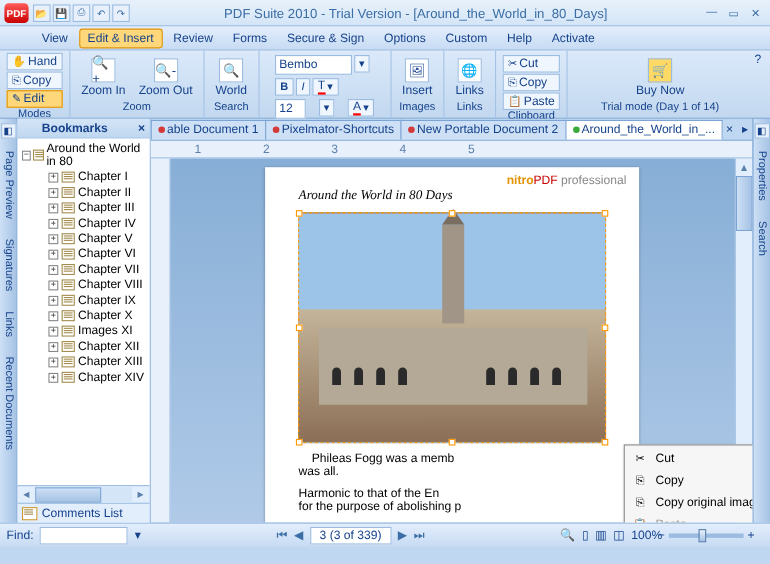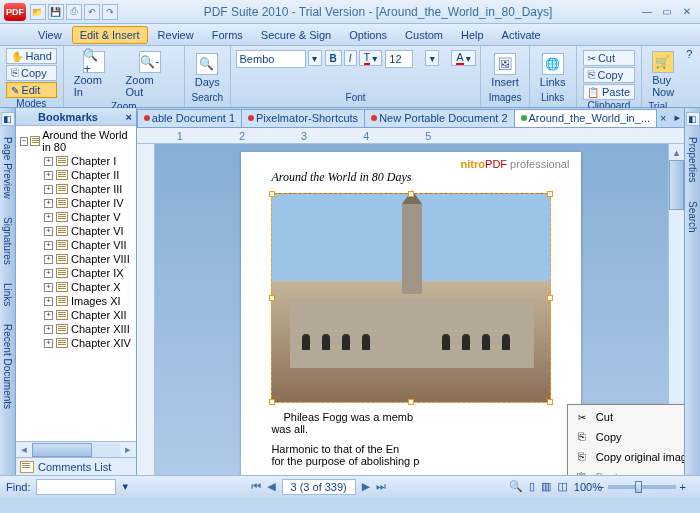--- a/index.html
+++ b/index.html
@@ -130,27 +130,27 @@
           <div class="ricon">🔍-</div>
           <span>Zoom Out</span>
         </div>
     </div>
     <div class="rlabel">Zoom</div>
   </div>
   <div class="rgroup">
     <div class="rgrow">
         <div class="rbtn">
           <div class="ricon">🔍</div>
-          <span>Days</span>
+          <span>World</span>
         </div>
       </div>
     <div class="rlabel">Search</div>
   </div>
   <div class="rgroup" style="min-width:120px">
-    <div style="display:flex;flex-direction:row;gap:3px;align-items:flex-start;flex:1;padding-top:2px">
+    <div style="display:flex;flex-direction:column;gap:3px;align-items:flex-start;flex:1;padding-top:2px">
       <div style="display:flex;gap:2px">
         <div class="fontsel">
             <span>Bembo</span>
           </div>
         <div class="rsmbtn" style="width:14px;justify-content:center">▾</div>
       </div>
       <div style="display:flex;gap:2px">
         <div class="rsmbtn" style="font-weight:bold">B</div>
         <div class="rsmbtn" style="font-style:italic">I</div>
         <div class="rsmbtn"><span style="border-bottom:2px solid red">T</span>▾</div>

